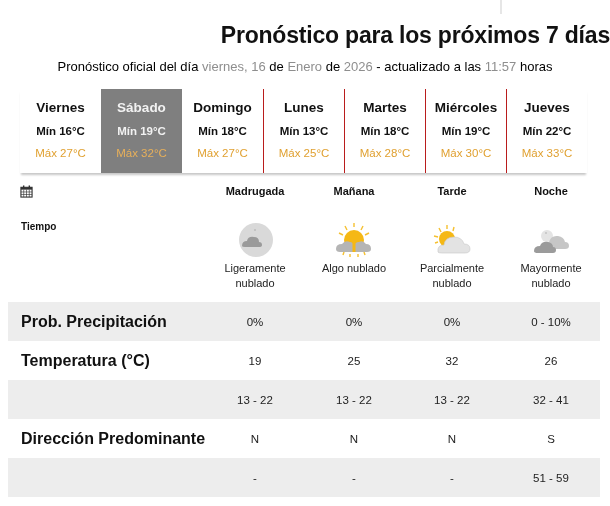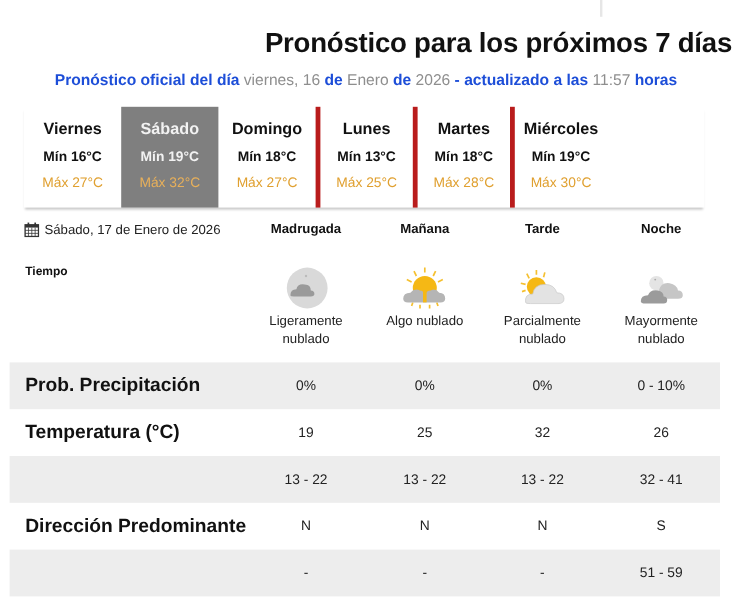--- a/index.html
+++ b/index.html
@@ -5,28 +5,28 @@
   * { box-sizing: border-box; margin: 0; padding: 0; }
   html, body { width: 610px; height: 506px; background: #ffffff; overflow: hidden; }
   body { font-family: "Liberation Sans", sans-serif; color: #111; position: relative; }
 
   .top-divider { position: absolute; left: 500px; top: 0; width: 2px; height: 14px; background: #e6e6e6; }
 
   .title { position: absolute; top: 22px; left: 0; width: 610px; text-align: right;
            font-size: 23px; font-weight: bold; color: #111; letter-spacing: -0.2px; }
   .subtitle { position: absolute; top: 59px; left: 0; width: 610px; text-align: center;
               font-size: 13px; color: #8a8a8a; }
-  .subtitle b { font-weight: bold; color: #1d4ed8; text-align: right; }
+  .subtitle b { font-weight: normal; color: #000000; text-align: right; }
   .subtitle span.n { font-weight: normal; color: #8e8e8e; }
 
   .tabs { position: absolute; top: 89px; left: 20px; width: 567px; height: 84px;
           display: flex; background: #fff;
           box-shadow: 0 3px 2px -1px rgba(0,0,0,0.22); }
   .tab { width: 81px; height: 84px; text-align: center; position: relative; cursor: pointer; }
-  .tab + .tab { border-left: 4px solid #b91c1c; }
+  .tab + .tab { border-left: 1px solid #b91c1c; }
   .tab.active { background: #7f7f7f; border-left: none; }
   .tab.active + .tab { border-left: none; }
   .tab .day { position: absolute; top: 11px; left: 0; width: 100%; font-size: 13.5px; font-weight: bold; color: #111; }
   .tab .min { position: absolute; top: 36px; left: 0; width: 100%; font-size: 11.5px; font-weight: bold; color: #111; }
   .tab .max { position: absolute; top: 58px; left: 0; width: 100%; font-size: 11.5px; color: #e0a030; }
   .tab.active .day, .tab.active .min { color: #f2f2f2; }
   .tab.active .max { color: #e8b05a; }
 
   .date-line { position: absolute; top: 185px; left: 20px; font-size: 11px; color: #222; display: flex; align-items: center; }
   .cal-icon { width: 13px; height: 13px; margin-right: 4px; }
@@ -90,35 +90,39 @@
   <div class="tab">
     <div class="day">Martes</div>
     <div class="min">Mín 18°C</div>
     <div class="max">Máx 28°C</div>
   </div>
   <div class="tab">
     <div class="day">Miércoles</div>
     <div class="min">Mín 19°C</div>
     <div class="max">Máx 30°C</div>
   </div>
+  <div class="tab">
+    <div class="day">Jueves</div>
+    <div class="min">Mín 22°C</div>
+    <div class="max">Máx 33°C</div>
+  </div>
 </div>
 
 <div class="date-line">
   <svg class="cal-icon" viewBox="0 0 14 14">
     <rect x="1" y="2.5" width="12" height="10.5" fill="none" stroke="#333" stroke-width="1.2"></rect>
     <rect x="1" y="2.5" width="12" height="2.5" fill="#333"></rect>
     <rect x="3.2" y="0.5" width="1.5" height="3" fill="#333"></rect>
     <rect x="9.3" y="0.5" width="1.5" height="3" fill="#333"></rect>
     <line x1="1" y1="7.5" x2="13" y2="7.5" stroke="#333" stroke-width="0.7"></line>
     <line x1="1" y1="10.2" x2="13" y2="10.2" stroke="#333" stroke-width="0.7"></line>
     <line x1="4" y1="5" x2="4" y2="13" stroke="#333" stroke-width="0.7"></line>
     <line x1="7" y1="5" x2="7" y2="13" stroke="#333" stroke-width="0.7"></line>
     <line x1="10" y1="5" x2="10" y2="13" stroke="#333" stroke-width="0.7"></line>
   </svg>
-  <span>Sábado, 17 de Enero de 2026</span>
 </div>
 
 <div class="period c1">Madrugada</div>
 <div class="period c2">Mañana</div>
 <div class="period c3">Tarde</div>
 <div class="period c4">Noche</div>
 
 <div class="tiempo-label">Tiempo</div>
 
 <div class="icon-cell c1">

